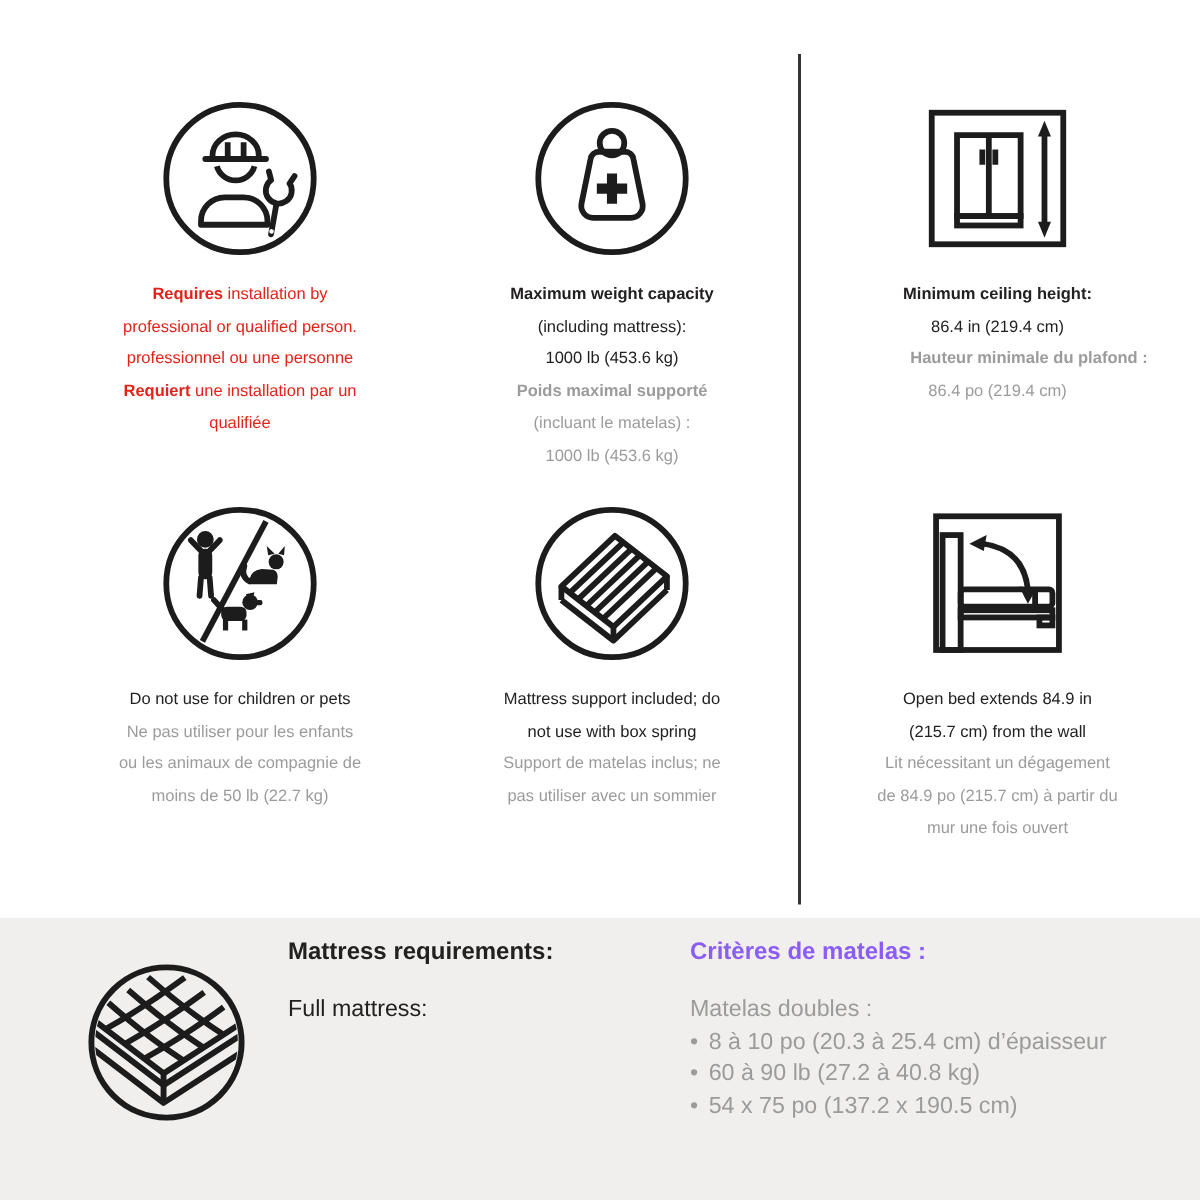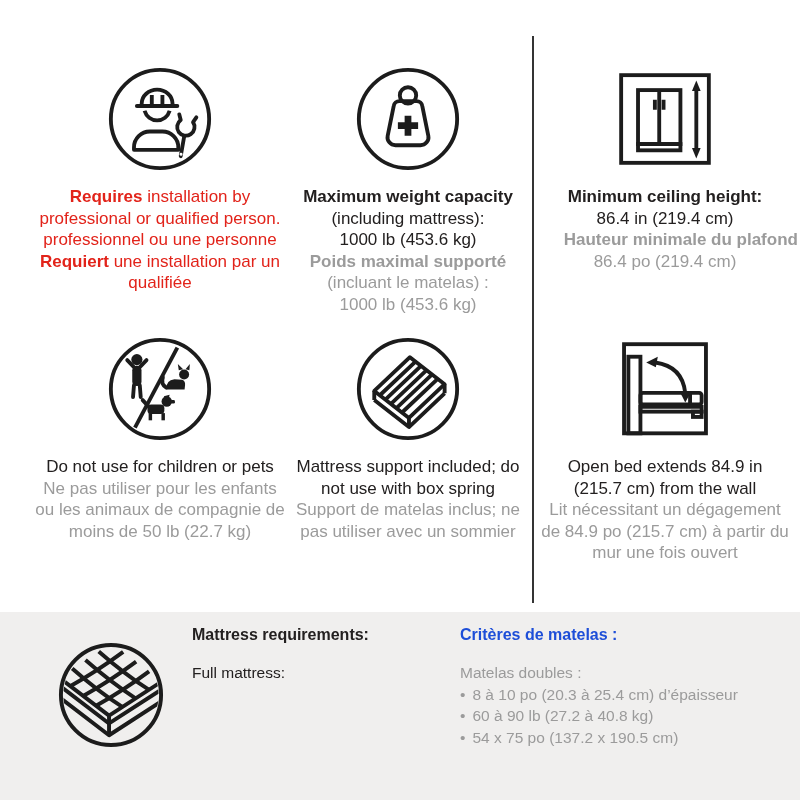--- a/index.html
+++ b/index.html
@@ -1,21 +1,21 @@
 <!DOCTYPE html>
 <html><head>
 <meta charset="utf-8">
 <style>
   html,body{margin:0;padding:0;background:#fff;}
   .sheet{position:relative;width:800px;height:800px;background:#ffffff;overflow:hidden;
          font-family:"Liberation Sans","DejaVu Sans",sans-serif;color:#232020;}
   .spec-card{position:absolute;display:flex;flex-direction:column;align-items:center;text-align:center;}
   .icon-wrap{width:106px;height:106px;margin-bottom:14px;}
   .icon-wrap svg{display:block;width:100%;height:100%;}
-  .line{font-size:17px;line-height:21.5px;white-space:nowrap;}
+  .line{font-size:11px;line-height:21.5px;white-space:nowrap;}
   #card0{left:15px;top:66px;width:290px;}
   #card1{left:291px;top:66px;width:234px;}
   #card2{left:543px;top:66px;width:244px;}
   #card3{left:15px;top:336px;width:290px;}
   #card4{left:291px;top:336px;width:234px;}
   #card5{left:543px;top:336px;width:244px;}
   .divider{position:absolute;left:532px;top:36px;width:2px;height:567px;background:#343434;}
   .band{position:absolute;left:0;top:612px;width:800px;height:188px;background:#f0efee;}
   .band-icon{position:absolute;left:57px;top:29px;width:108px;height:108px;}
   .band-icon svg{display:block;width:100%;height:100%;}
@@ -198,21 +198,21 @@
         </g>
       </svg>
     </span>
 
     <div class="mr-col mr-en">
       <div class="mr-title" style="color: rgb(35, 32, 32);">Mattress requirements:</div>
       <div class="mr-sub" style="color: rgb(35, 32, 32);">Full mattress:</div>
     </div>
 
     <div class="mr-col mr-fr">
-      <div class="mr-title" style="color: #1d4ed8;">Critères de matelas :</div>
+      <div class="mr-title" style="color: #8b5cf6;">Critères de matelas :</div>
       <div class="mr-sub" style="color: rgb(155, 155, 155);">Matelas doubles :</div>
       <div style="color: rgb(155, 155, 155);">
           <div class="bullet"><span class="dot">•</span><span>8 à 10 po (20.3 à 25.4 cm) d’épaisseur</span></div>
           <div class="bullet"><span class="dot">•</span><span>60 à 90 lb (27.2 à 40.8 kg)</span></div>
           <div class="bullet"><span class="dot">•</span><span>54 x 75 po (137.2 x 190.5 cm)</span></div>
         </div>
     </div>
   </div>
 
 </div>

